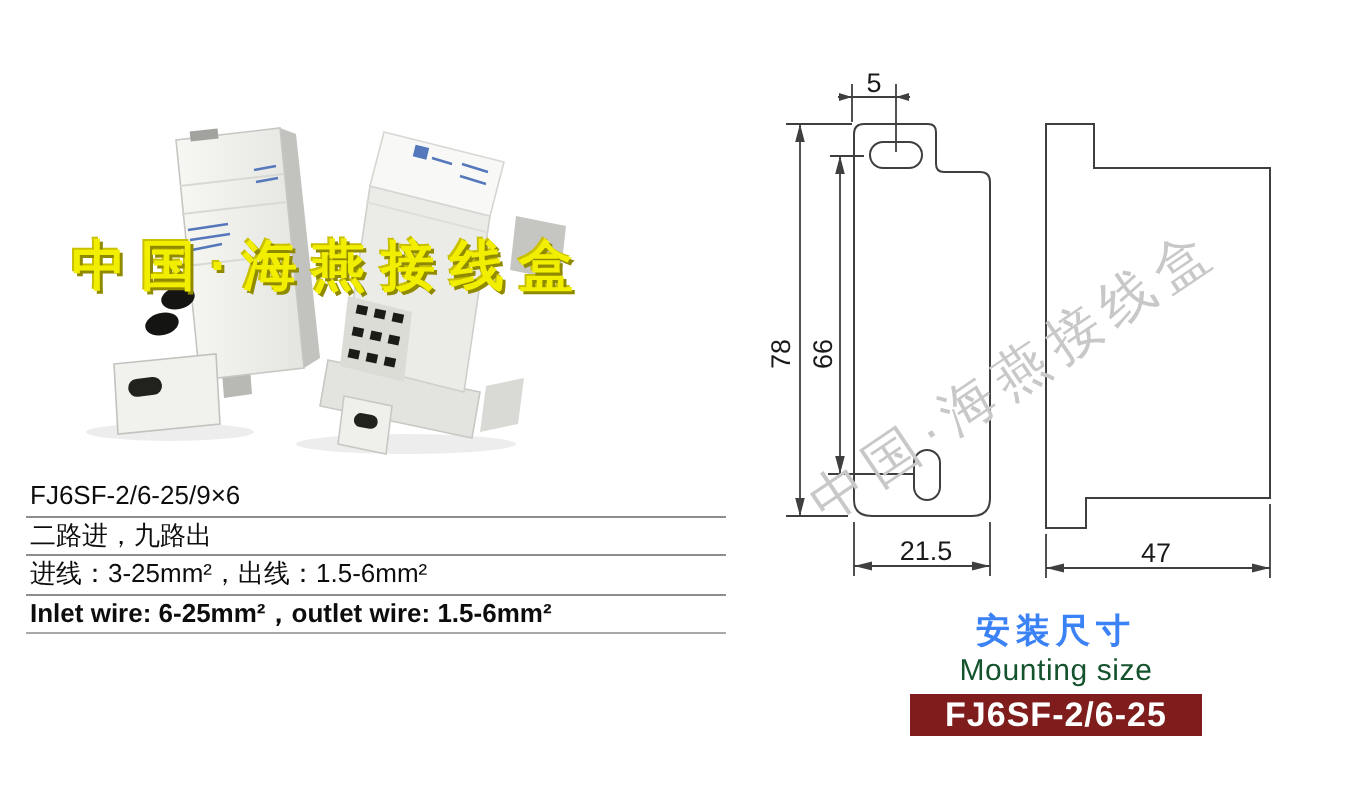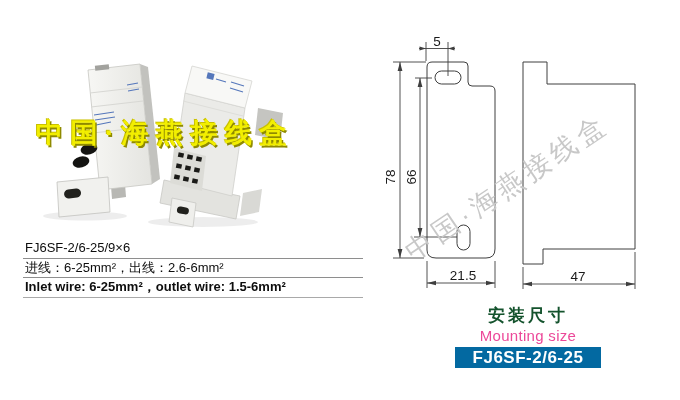--- a/index.html
+++ b/index.html
@@ -13,39 +13,39 @@
   .wm-yellow{
     position:absolute;left:1px;top:60px;z-index:5;white-space:nowrap;
     font-size:27px;font-weight:700;letter-spacing:7.5px;color:#F2EE00;
     text-shadow:1.5px 1.5px 0 #8f8a00,-1px -1px 0 #c9c000;
     pointer-events:none;
   }
   
   .specs{position:absolute;left:13px;top:239px;width:350px;}
   .spec-row{
     height:18.5px;line-height:18.5px;border-bottom:1px solid #8e8e8e;
-    font-size:13px;color:#0d0d0d;padding-left:2px;white-space:nowrap;overflow:visible;margin-left:10px;
+    font-size:13px;color:#0d0d0d;padding-left:2px;white-space:nowrap;overflow:visible;
   }
   .spec-row:last-child{border-bottom-color:#a9a9a9;font-weight:bold;}
   
   .drawing{position:absolute;left:380px;top:30px;width:272px;height:272px;}
   .drawing-svg{position:absolute;left:0;top:0;width:272px;height:272px;}
   .wm-gray{
     position:absolute;left:28px;top:206px;z-index:4;white-space:nowrap;
     font-size:27px;letter-spacing:5px;color:#c8c8c8;
     transform:rotate(-34deg);transform-origin:0 50%;
     pointer-events:none;
   }
   
   .caption{position:absolute;left:428px;top:304px;width:200px;text-align:center;}
-  .caption-zh{font-size:17px;font-weight:700;letter-spacing:3px;color:#14532d;}
-  .caption-en{font-size:15px;color:#ec4899;margin-top:0px;letter-spacing:0.3px;}
+  .caption-zh{font-size:17px;font-weight:700;letter-spacing:3px;color:#3b82f6;}
+  .caption-en{font-size:15px;color:#14532d;margin-top:0px;letter-spacing:0.3px;}
   .model-badge{
     margin:3px auto 0;width:146px;height:21px;line-height:21px;
-    background:#0369a1;color:#ffffff;font-weight:700;font-size:17px;letter-spacing:0.5px;
+    background:#7f1d1d;color:#ffffff;font-weight:700;font-size:17px;letter-spacing:0.5px;
   }
   svg text{font-family:"Liberation Sans","DejaVu Sans",sans-serif;}
 </style>
 </head>
 <body>
 
 <div class="stage">
 
   <div class="photo-area">
     <svg class="photo-svg" viewBox="0 0 300 180">
@@ -94,21 +94,22 @@
           <rect x="148.2" y="121.8" width="5.5" height="4.5" transform="rotate(12 151 124)"></rect>
           <rect x="157.2" y="123.8" width="5.5" height="4.5" transform="rotate(12 160 126)"></rect>
         </g>
       </g>
     </svg>
     <div class="wm-yellow">中国·海燕接线盒</div>
   </div>
 
   <div class="specs">
     <div class="spec-row">FJ6SF-2/6-25/9×6</div>
-    <div class="spec-row">进线：6-25mm²，出线：2.6-6mm²</div>
+    <div class="spec-row">二路进，九路出</div>
+    <div class="spec-row">进线：3-25mm²，出线：1.5-6mm²</div>
     <div class="spec-row">Inlet wire: 6-25mm²，outlet wire: 1.5-6mm²</div>
   </div>
 
   <div class="drawing">
     <svg class="drawing-svg" viewBox="0 0 272 272">
 
       <g stroke="#3f3f3f" stroke-width="1" fill="none">
         <path d="M47,220 L47,37 Q47,32 52,32 L84,32 Q88,32 88,36 L88,52 Q88,56 92,56 L110,56 Q115,56 115,61 L115,219 Q115,228 106,228 L56,228 Q47,228 47,220 Z"></path>
         <rect x="55" y="41" width="26" height="13" rx="6.5"></rect>
         <rect x="77" y="195" width="13" height="25" rx="6.5"></rect>

